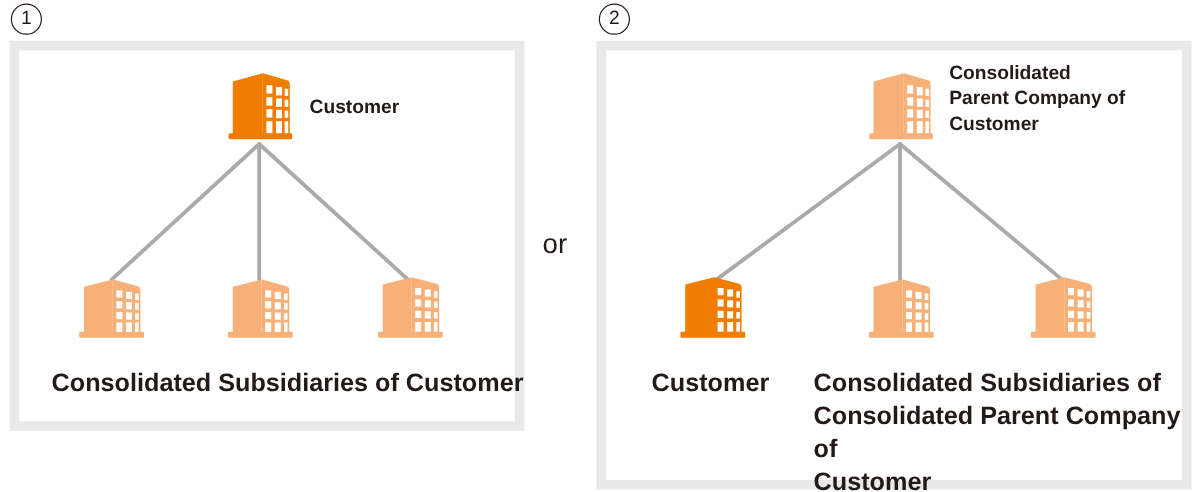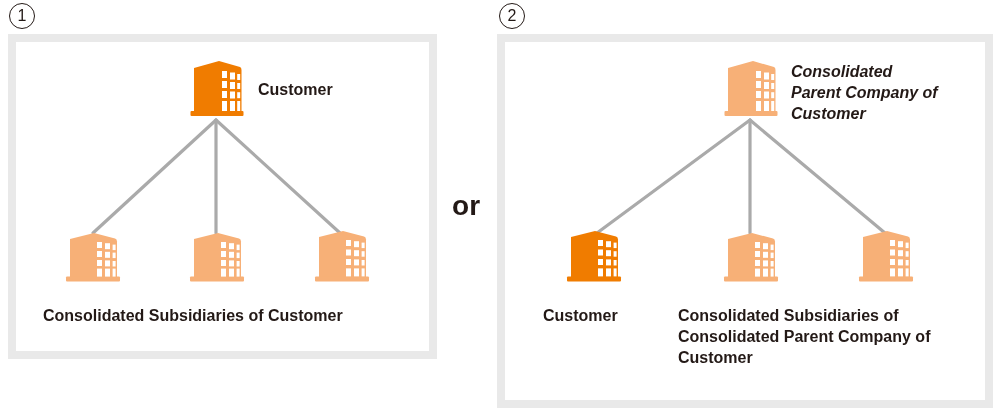--- a/index.html
+++ b/index.html
@@ -43,34 +43,34 @@
     border: 8px solid #e9e9e9;
     box-sizing: border-box;
   }
   #panel-1 { left: 8px;   top: 34px; width: 429px; height: 325px; }
   #panel-2 { left: 497px; top: 34px; width: 496px; height: 374px; }
 
   .or-label {
     position: absolute;
     left: 452px;
     top: 190px;
-    font-size: 28px;
-    font-weight: bold;
+    font-size: 23px;
+    font-weight: normal;
     color: #231916;
     letter-spacing: 0.2px;
   }
 
   .node {
     position: absolute;
   }
   .bldg { display: block; }
 
   .label {
     position: absolute;
-    font-size: 16px;
+    font-size: 21px;
     font-weight: bold;
     line-height: 1.30;
     color: #231916;
     white-space: pre-line;
   }
   .label.big { font-size: 16px; }
 
   .lines {
     position: absolute;
     left: 0;
@@ -216,21 +216,21 @@
         <rect x="33" y="44" width="5" height="10"></rect>
           <rect x="41" y="44" width="5" height="10"></rect>
         <rect x="48.2" y="17" width="3" height="6"></rect>
           <rect x="48.2" y="26" width="3" height="6"></rect>
         <rect x="48.2" y="35.2" width="3" height="6"></rect>
           <rect x="48.2" y="44" width="3" height="10"></rect>
       </g>
     </svg>
   </div>
 
-  <div class="label big" style="left:791px; top:62px;font-style:italic;">Consolidated
+  <div class="label big" style="left:791px; top:52px;">Consolidated
 Parent Company of
 Customer</div>
 
   <div class="node" style="left:565px; top:228px;">
     <svg class="bldg" width="58" height="57" viewBox="0 0 58 57">
       <path d="M6 9 L30 3 L30 50 L6 50 Z" fill="#f07c00"></path>
       <path d="M30 3 L51 8.5 Q53 9.2 53 11.5 L53 50 L30 50 Z" fill="#f07c00"></path>
       <rect x="2" y="48.5" width="54" height="5" rx="1" fill="#f07c00"></rect>
       <g fill="#ffffff">
         <rect x="33" y="12" width="5" height="6"></rect>

